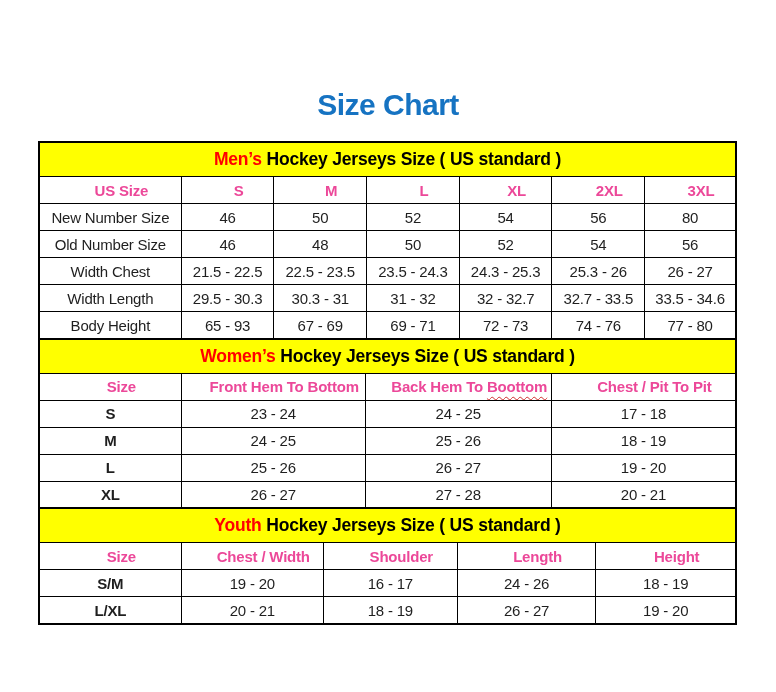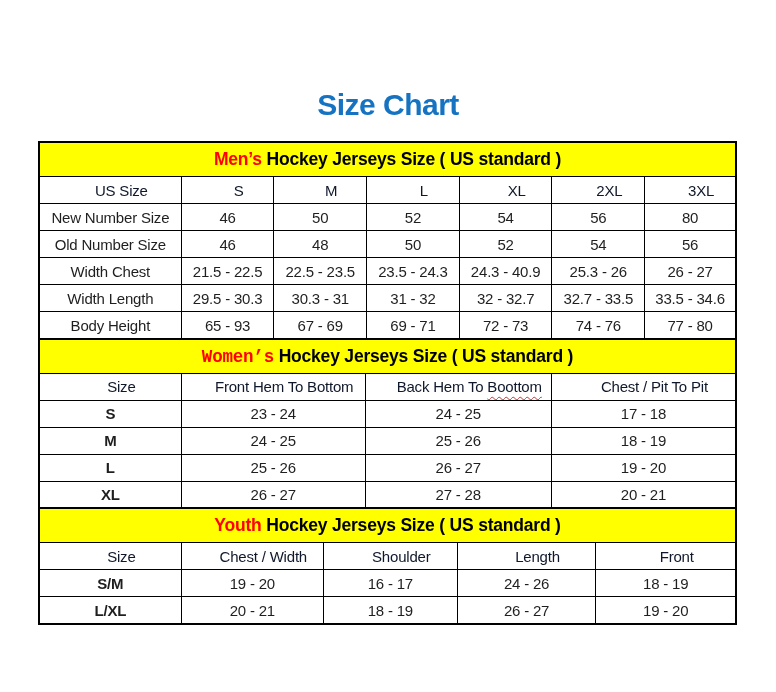--- a/index.html
+++ b/index.html
@@ -45,22 +45,22 @@
   }
   td.band {
     height: 33px;
     font-size: 17.5px;
     font-weight: bold;
     color: #000;
   }
   table.size-table th {
     height: 26px;
     font-size: 15px;
-    font-weight: normal;
-    color: #0f172a;
+    font-weight: bold;
+    color: #ec4899;
     padding-left: 22px;
   }
   table.size-table td.cell {
     height: 26px;
     font-size: 15px;
     color: #1f1f1f;
   }
   td.cell.rowhead {
     font-weight: bold;
     color: #000;
@@ -115,21 +115,21 @@
             <td class="cell">50</td>
             <td class="cell">52</td>
             <td class="cell">54</td>
             <td class="cell">56</td>
           </tr>
           <tr>
             <td class="cell">Width Chest</td>
             <td class="cell">21.5 - 22.5</td>
             <td class="cell">22.5 - 23.5</td>
             <td class="cell">23.5 - 24.3</td>
-            <td class="cell">24.3 - 40.9</td>
+            <td class="cell">24.3 - 25.3</td>
             <td class="cell">25.3 - 26</td>
             <td class="cell">26 - 27</td>
           </tr>
           <tr>
             <td class="cell">Width Length</td>
             <td class="cell">29.5 - 30.3</td>
             <td class="cell">30.3 - 31</td>
             <td class="cell">31 - 32</td>
             <td class="cell">32 - 32.7</td>
             <td class="cell">32.7 - 33.5</td>
@@ -148,21 +148,21 @@
       </table>
       <table class="size-table">
         <colgroup>
           <col style="width: 20.4%;">
           <col style="width: 26.4%;">
           <col style="width: 26.7%;">
           <col style="width: 26.5%;">
         </colgroup>
         <tbody>
           <tr>
-            <td colspan="4" class="band" style="background: rgb(255, 255, 0);"><span style="color: rgb(255, 0, 0); font-family: Liberation Mono, monospace;">Women’s</span><span> Hockey Jerseys Size ( US standard )</span></td>
+            <td colspan="4" class="band" style="background: rgb(255, 255, 0);"><span style="color: rgb(255, 0, 0);">Women’s</span><span> Hockey Jerseys Size ( US standard )</span></td>
           </tr>
           <tr>
             <th>Size</th>
             <th>Front Hem To Bottom</th>
             <th>Back Hem To <span class="misspell">Boottom</span></th>
             <th>Chest / Pit To Pit</th>
           </tr>
           <tr>
             <td class="cell rowhead">S</td>
             <td class="cell">23 - 24</td>
@@ -199,21 +199,21 @@
         </colgroup>
         <tbody>
           <tr>
             <td colspan="5" class="band" style="background: rgb(255, 255, 0);"><span style="color: rgb(255, 0, 0);">Youth</span><span> Hockey Jerseys Size ( US standard )</span></td>
           </tr>
           <tr>
             <th>Size</th>
             <th>Chest / Width</th>
             <th>Shoulder</th>
             <th>Length</th>
-            <th>Front</th>
+            <th>Height</th>
           </tr>
           <tr>
             <td class="cell rowhead">S/M</td>
             <td class="cell">19 - 20</td>
             <td class="cell">16 - 17</td>
             <td class="cell">24 - 26</td>
             <td class="cell">18 - 19</td>
           </tr>
           <tr>
             <td class="cell rowhead">L/XL</td>

